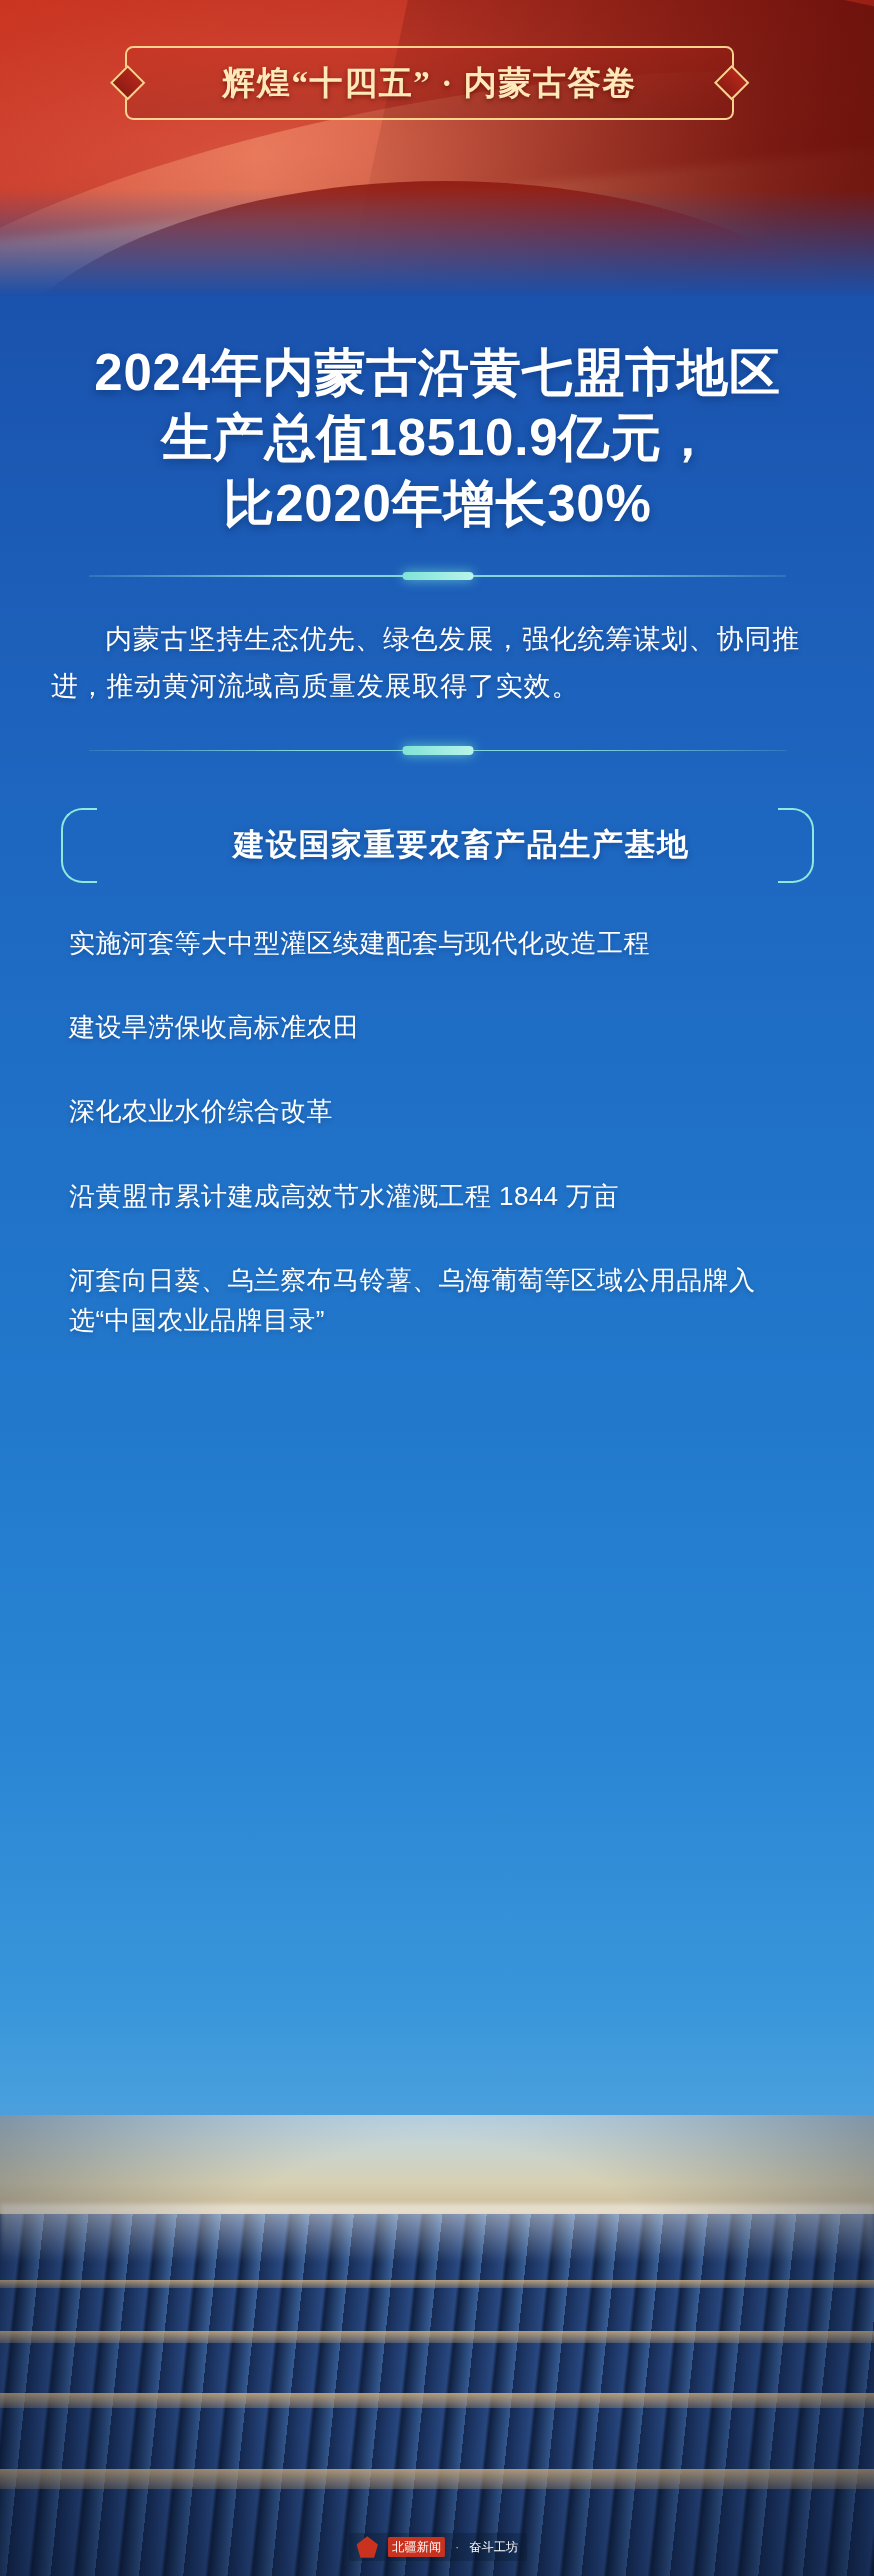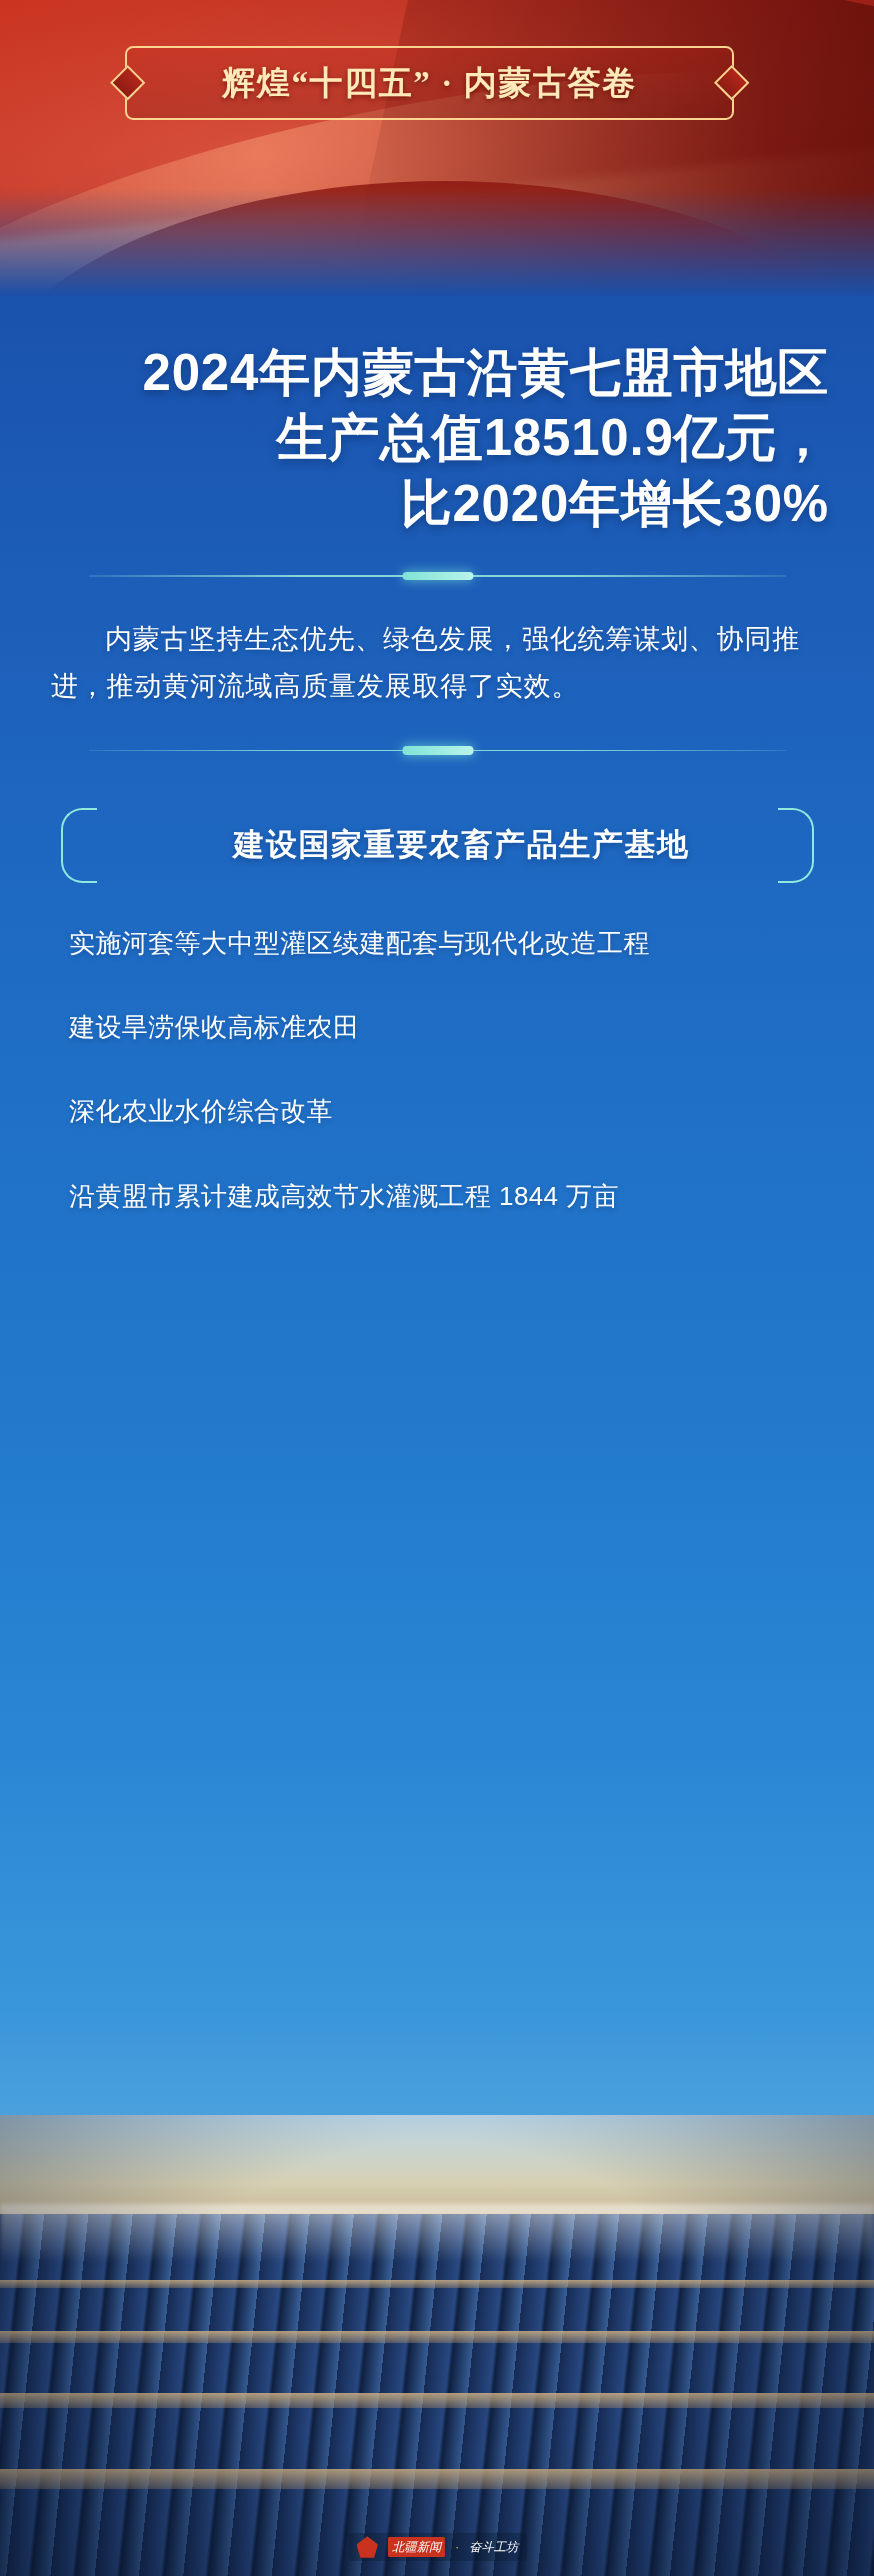--- a/index.html
+++ b/index.html
@@ -117,21 +117,21 @@
     margin: 44px 46px 0 46px;
     text-align: center;
     color: #ffffff;
     font-family: "Liberation Sans", sans-serif;
     font-weight: bold;
     font-size: 51px;
     line-height: 1.28;
     letter-spacing: 0.8px;
     text-shadow: 0 2.5px 8.2px rgba(4,30,80,0.45);
   }
-  .headline .ln { display: block; white-space: nowrap; text-align: right; }
+  .headline .ln { display: block; white-space: nowrap; }
 
   
   .divider {
     position: relative;
     margin: 36px 89px;
     height: 8.2px;
   }
   .divider .line {
     position: absolute;
     left: 0; right: 0; top: 3.3px;
@@ -255,21 +255,20 @@
   .footer-logo {
     position: absolute;
     left: 50%; bottom: 15px;
     transform: translateX(-50%);
     display: flex;
     align-items: center;
     gap: 10px;
     padding: 3.3px 8.2px;
     border-radius: 3.3px;
     background: rgba(10,25,50,0.35);
-    font-style: italic;
   }
   .footer-logo .mark {
     width: 21.4px; height: 21.4px;
     background: #c8321e;
     clip-path: polygon(50% 0%, 100% 38%, 82% 100%, 18% 100%, 0% 38%);
   }
   .footer-logo .lbl1 {
     background: #c8321e;
     color: #fff;
     font-size: 12.3px;
@@ -328,20 +327,21 @@
       <span class="brk-r"></span>
       <span class="txt">建设国家重要农畜产品生产基地</span>
     </div>
   </div>
 
   <ul class="bullets">
     <li>实施河套等大中型灌区续建配套与现代化改造工程</li>
     <li>建设旱涝保收高标准农田</li>
     <li>深化农业水价综合改革</li>
     <li>沿黄盟市累计建成高效节水灌溉工程 1844 万亩</li>
+    <li>河套向日葵、乌兰察布马铃薯、乌海葡萄等区域公用品牌入选“中国农业品牌目录”</li>
   </ul>
 
   <div class="photo">
     <div class="horizon"></div>
     <div class="field"></div>
     <div class="rowgap r1"></div>
     <div class="rowgap r2"></div>
     <div class="rowgap r3"></div>
     <div class="rowgap r4"></div>
     <div class="glare"></div>

